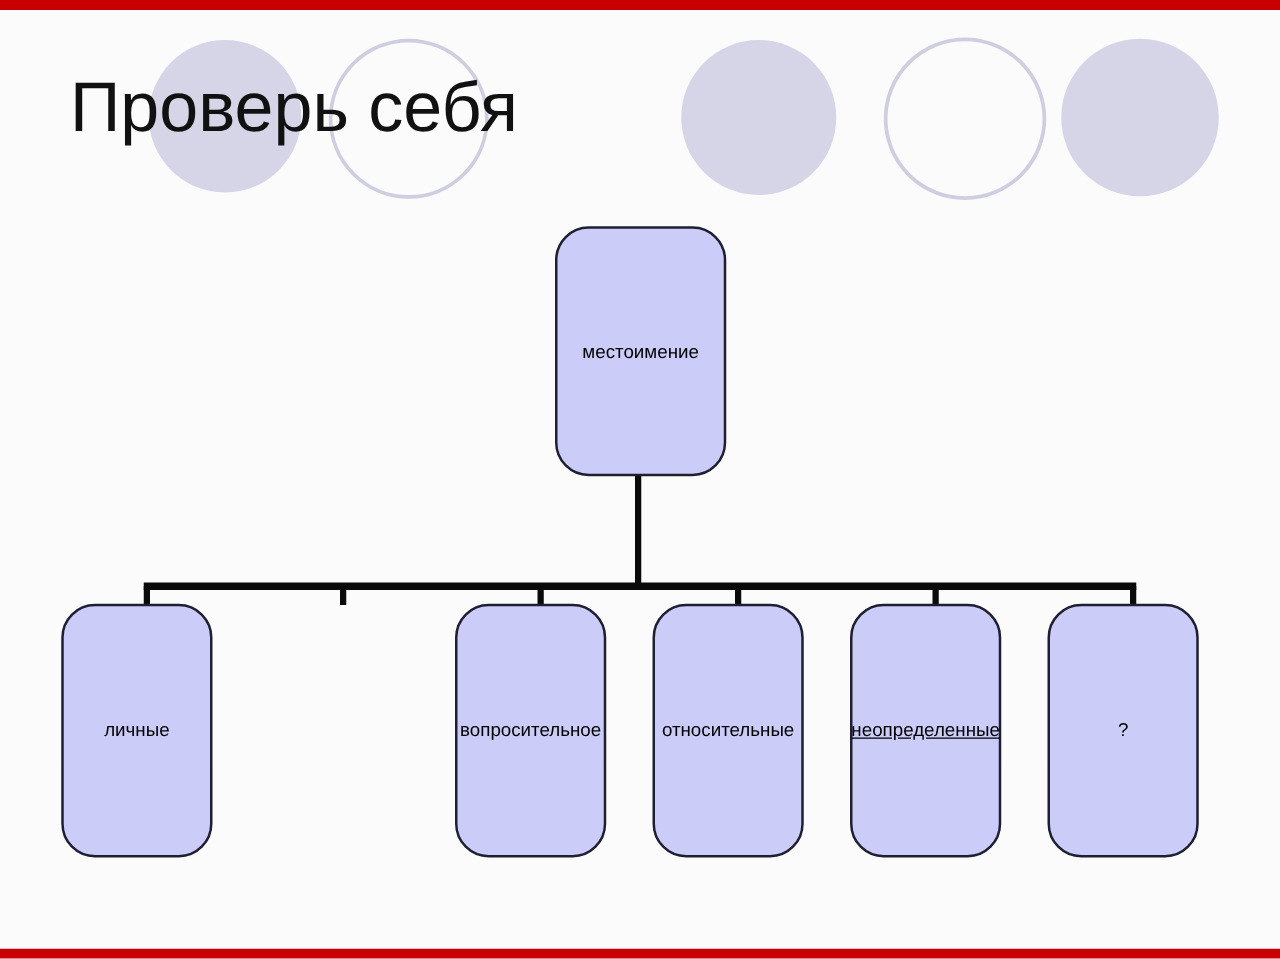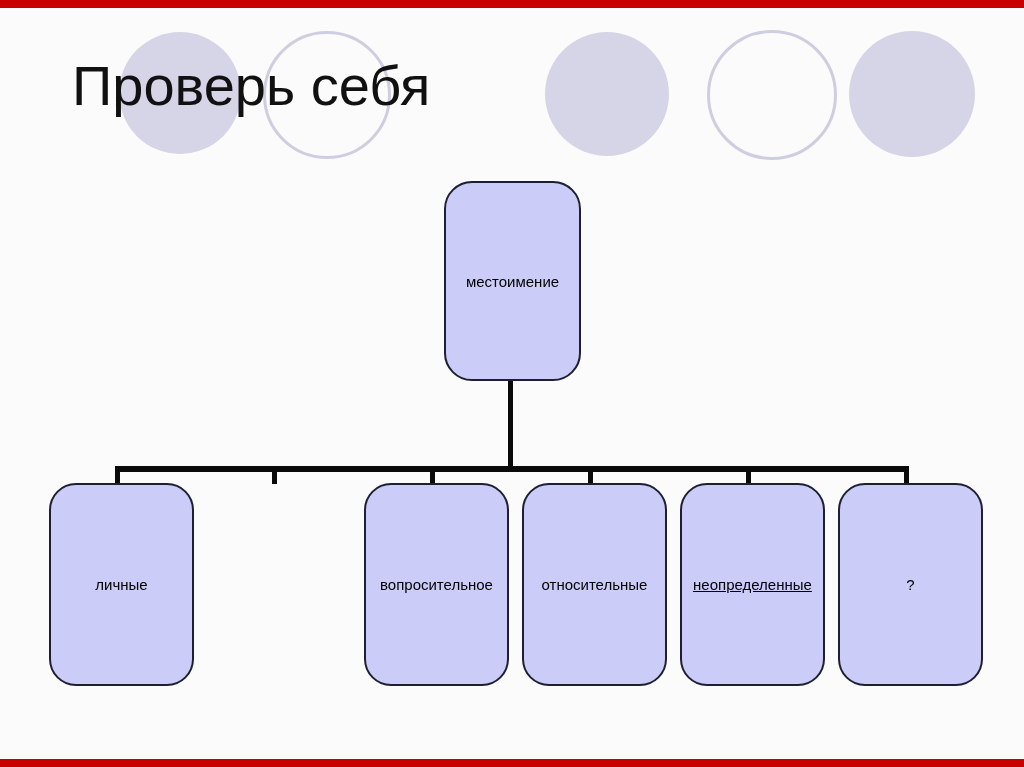--- a/index.html
+++ b/index.html
@@ -38,21 +38,21 @@
     border: 3px solid var(--circle_stroke, #cfcee1);
   }
   .c1 { left: 119px; top: 32px; width: 122px; height: 122px; }
   .c2 { left: 263px; top: 31px; width: 122px; height: 122px; }
   .c3 { left: 545px; top: 32px; width: 124px; height: 124px; }
   .c4 { left: 707px; top: 30px; width: 124px; height: 124px; }
   .c5 { left: 849px; top: 31px; width: 126px; height: 126px; }
 
   .title {
     position: absolute;
-    left: 72px;
+    left: 56px;
     top: 54px;
     z-index: 3;
     font-size: 56px;
     line-height: 1.15;
     color: var(--title, #111111);
     white-space: nowrap;
   }
 
   
   .diagram { position: absolute; inset: 0; z-index: 2; }
@@ -66,25 +66,25 @@
     display: flex;
     align-items: center;
     justify-content: center;
     text-align: center;
     font-size: 15px;
     color: #000;
     padding: 4px;
   }
   .node.root {
     left: 444px; top: 181px;
-    width: 137px; height: 200px; border-radius: 28px;
+    width: 137px; height: 200px;
   }
   .node.child {
     top: 483px;
-    width: 145px; height: 203px;
+    width: 121px; height: 203px;
   }
   .child.p0 { left: 49px; }
   .child.p1 { left: 206px; }
   .child.p2 { left: 364px; }
   .child.p3 { left: 522px; }
   .child.p4 { left: 680px; text-decoration: underline; }
   .child.p5 { left: 838px; }
 
   .connector {
     position: absolute;

